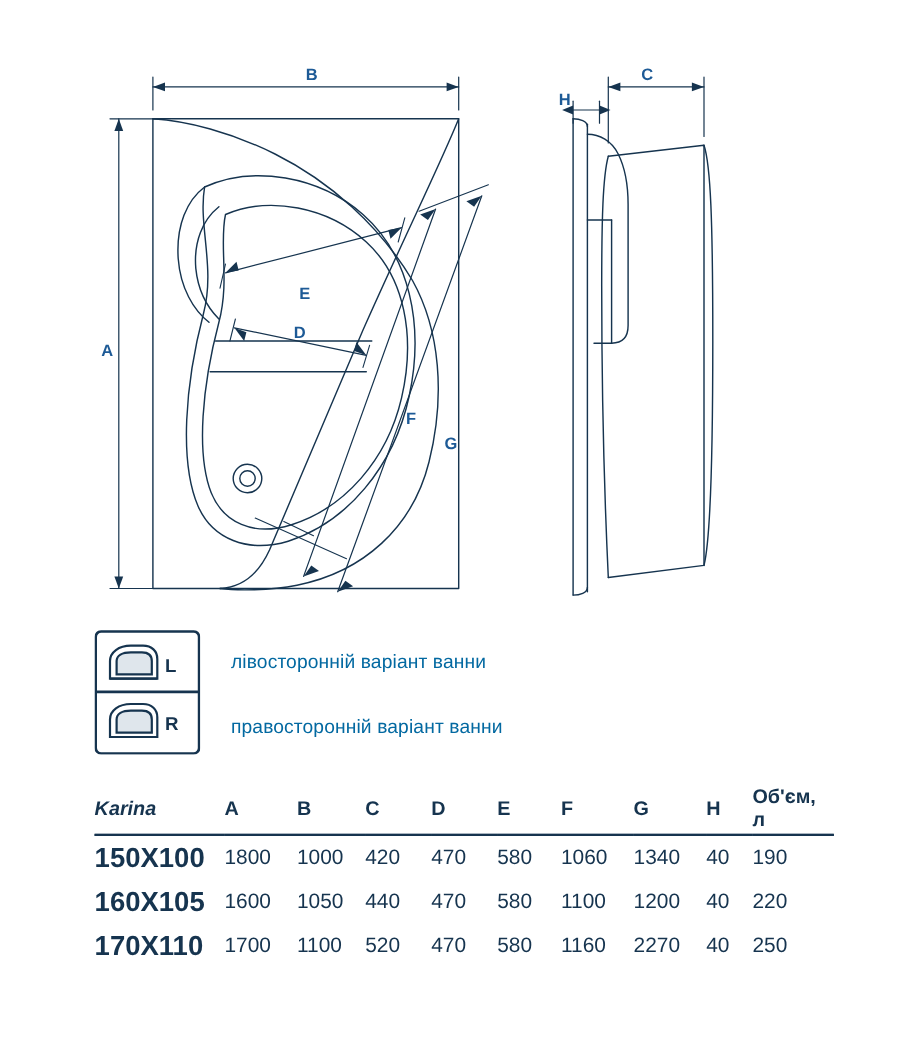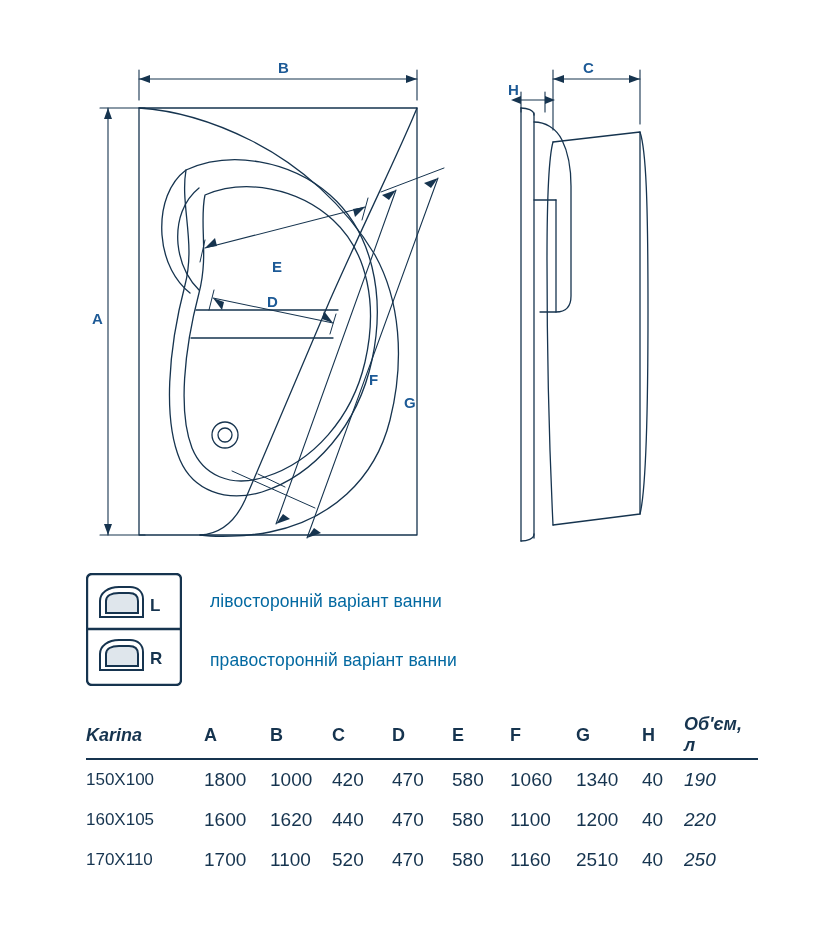--- a/index.html
+++ b/index.html
@@ -86,34 +86,34 @@
     border-bottom: 2px solid #16344f;
     color: #16344f;
   }
   table.spec thead th.model-head { font-style: italic; font-weight: bold; }
   table.spec tbody td {
     height: 40px;
     vertical-align: middle;
     font-size: 19px;
   }
   table.spec tbody td.model {
-    font-weight: normal;
-    font-size: 17px;
+    font-weight: bold;
+    font-size: 25px;
   }
   
   .c-model { width: 118px; }
   .c-a { width: 66px; }
   .c-b { width: 62px; }
   .c-c { width: 60px; }
   .c-d { width: 60px; }
   .c-e { width: 58px; }
   .c-f { width: 66px; }
   .c-g { width: 66px; }
   .c-h { width: 42px; }
-  .c-v { width: 74px; font-style: italic; }
+  .c-v { width: 74px; }
   td.val-h, th.head-h { text-align: left; }
   td.val-v, th.head-v { text-align: left; }
 </style>
 </head>
 <body>
 
 <div class="page">
 
   <div class="drawing">
     <svg width="827" height="570" viewBox="0 0 827 570" xmlns="http://www.w3.org/2000/svg">
@@ -292,38 +292,38 @@
           <td class="c-d">470</td>
           <td class="c-e">580</td>
           <td class="c-f">1060</td>
           <td class="c-g">1340</td>
           <td class="c-h val-h">40</td>
           <td class="c-v val-v">190</td>
         </tr>
         <tr>
           <td class="c-model model">160X105</td>
           <td class="c-a">1600</td>
-          <td class="c-b">1620</td>
+          <td class="c-b">1050</td>
           <td class="c-c">440</td>
           <td class="c-d">470</td>
           <td class="c-e">580</td>
           <td class="c-f">1100</td>
           <td class="c-g">1200</td>
           <td class="c-h val-h">40</td>
           <td class="c-v val-v">220</td>
         </tr>
         <tr>
           <td class="c-model model">170X110</td>
           <td class="c-a">1700</td>
           <td class="c-b">1100</td>
           <td class="c-c">520</td>
           <td class="c-d">470</td>
           <td class="c-e">580</td>
           <td class="c-f">1160</td>
-          <td class="c-g">2510</td>
+          <td class="c-g">2270</td>
           <td class="c-h val-h">40</td>
           <td class="c-v val-v">250</td>
         </tr>
       </tbody>
     </table>
   </div>
 
 </div>
 
 </body></html>

